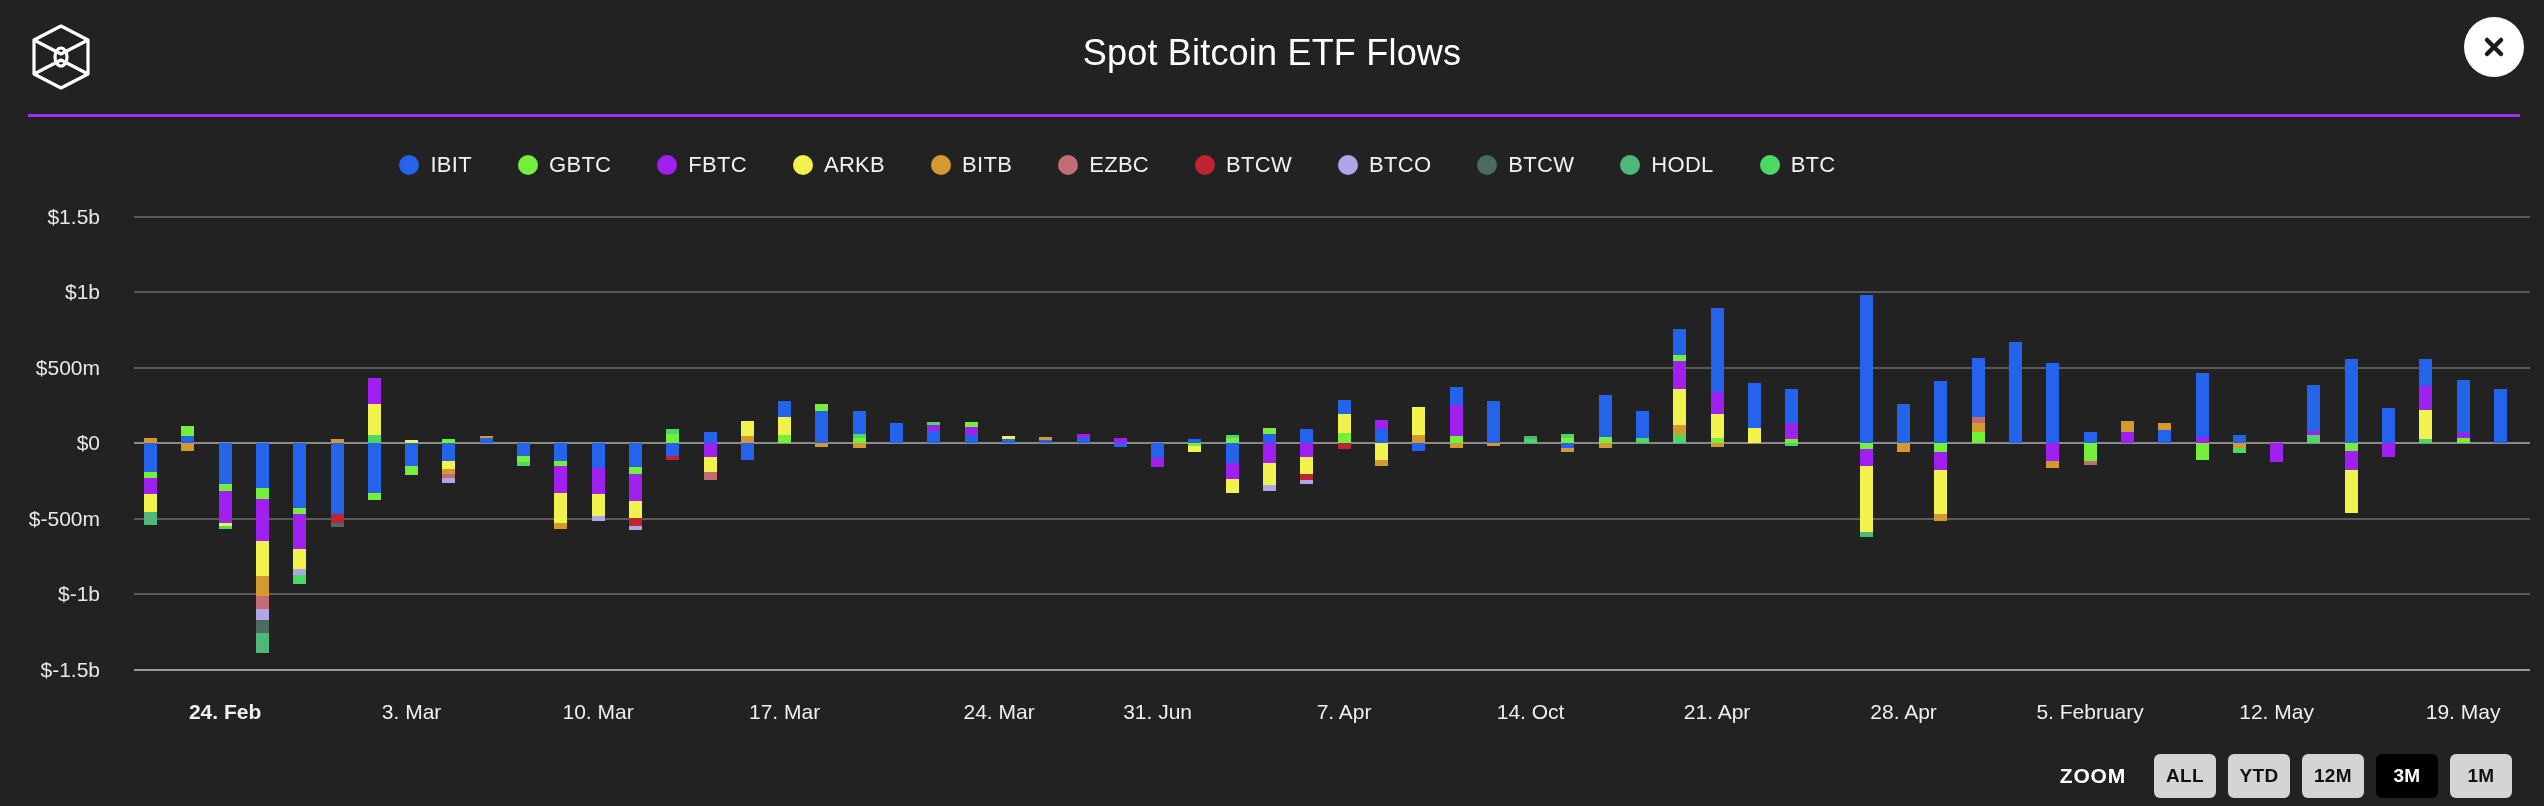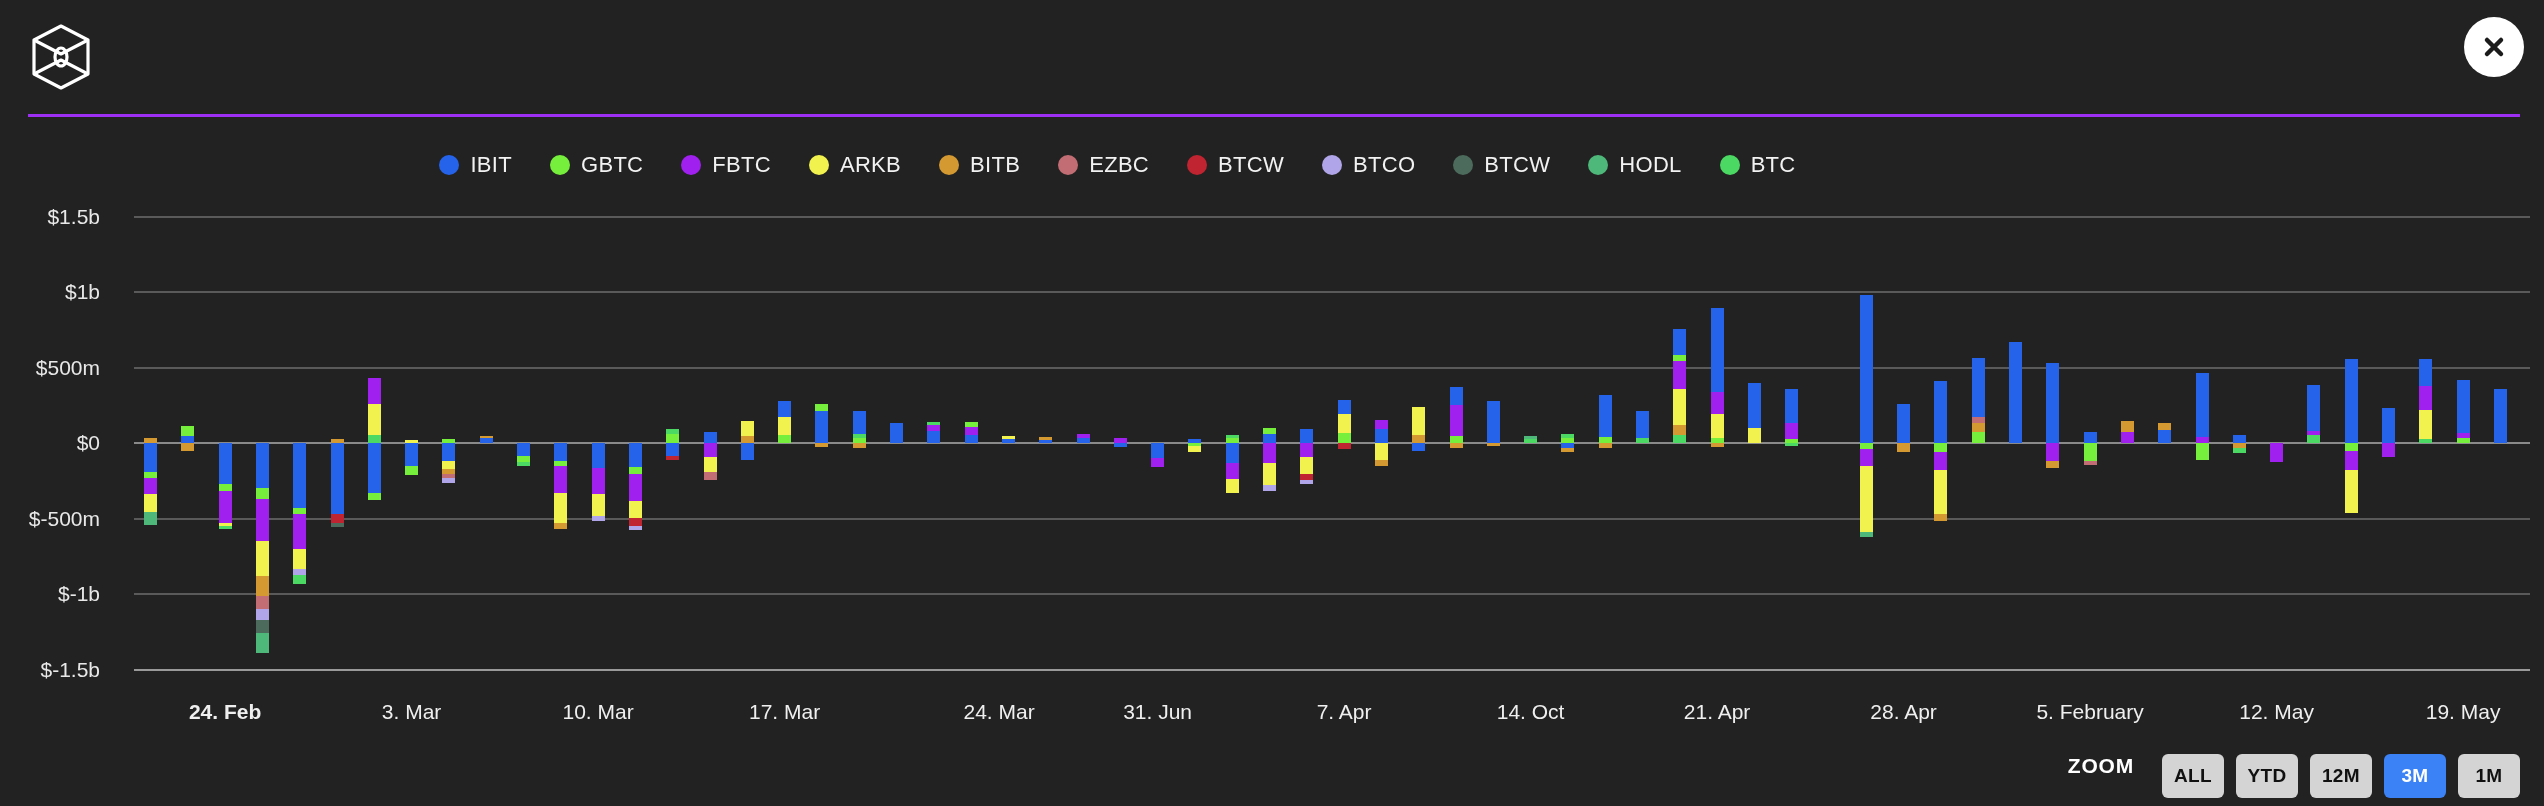--- a/index.html
+++ b/index.html
@@ -22,21 +22,21 @@
   .close-btn {
     position:absolute; right:20px; top:17px; width:60px; height:60px;
     border-radius:50%; background:#ffffff; cursor:pointer;
     display:flex; align-items:center; justify-content:center;
   }
   .divider { position:absolute; left:28px; top:114px; width:2492px; height:3px; background:#9D2FF5; }
 
   
   .legend {
     position:absolute; left:0; top:152px; width:2235px;
-    display:flex; justify-content:center; align-items:center; gap:8px;
+    display:flex; justify-content:center; align-items:center; gap:16px;
   }
   .legend-item { display:flex; align-items:center; margin-right:30px; }
   .legend-item:last-child { margin-right:0; }
   .legend-dot { width:20px; height:20px; border-radius:50%; margin-right:11px; }
   .legend-label { color:#f2f2f2; font-size:22px; letter-spacing:.3px; }
 
   
   .plot { position:absolute; left:0; top:0; width:2544px; height:806px; }
   .ylabel {
     position:absolute; right:2444px; color:#e8e8e8; font-size:21px;
@@ -51,48 +51,49 @@
     white-space:nowrap; top:700px;
   }
   .bar { position:absolute; width:13px; }
   .seg { position:absolute; left:0; width:13px; }
 
   
   .footer-src {
     position:absolute; left:28px; top:754px; color:#ffffff;
     font-size:19px; font-weight:700; letter-spacing:.4px; line-height:1.32;
   }
-  .zoom-bar { position:absolute; right:24px; top:754px; display:flex; align-items:flex-start; }
+  .zoom-bar { position:absolute; right:32px; top:754px; display:flex; align-items:center; }
   .zoom-label { color:#ffffff; font-size:21px; font-weight:700; letter-spacing:.8px; margin-right:16px; }
   .zoom-btn {
     width:62px; height:44px; border-radius:6px; background:#d4d4d4;
     color:#111111; font-size:19px; font-weight:700; letter-spacing:.4px;
     display:flex; align-items:center; justify-content:center;
     margin-left:12px; cursor:pointer; border:none;
     font-family:"Liberation Sans", sans-serif;
   }
-  .zoom-btn.active { background:#3b82f6; color:#ffffff; }
+  .zoom-btn.active { background:#000000; color:#ffffff; }
 </style>
 </head>
 <body>
 
 <div id="root">
 
   <div class="header">
     <div class="logo">
       <svg viewBox="0 0 66 70" width="66" height="70">
         <g fill="none" stroke="#ffffff" stroke-width="3.2" stroke-linejoin="round">
           <path d="M33 4 L60 18 L60 52 L33 66 L6 52 L6 18 Z"></path>
           <path d="M6 18 L33 32 L60 18"></path>
           <path d="M6 52 L33 38 L60 52"></path>
           <ellipse cx="33" cy="35" rx="6" ry="9"></ellipse>
         </g>
       </svg>
     </div>
 
+    <div class="chart-title">Spot Bitcoin ETF Flows</div>
 
     <div class="close-btn">
       <svg width="30" height="30" viewBox="0 0 30 30">
         <path d="M8 8 L22 22 M22 8 L8 22" stroke="#1b1b1b" stroke-width="4.5" stroke-linecap="round"></path>
       </svg>
     </div>
 
     <div class="divider"></div>
   </div>
 

